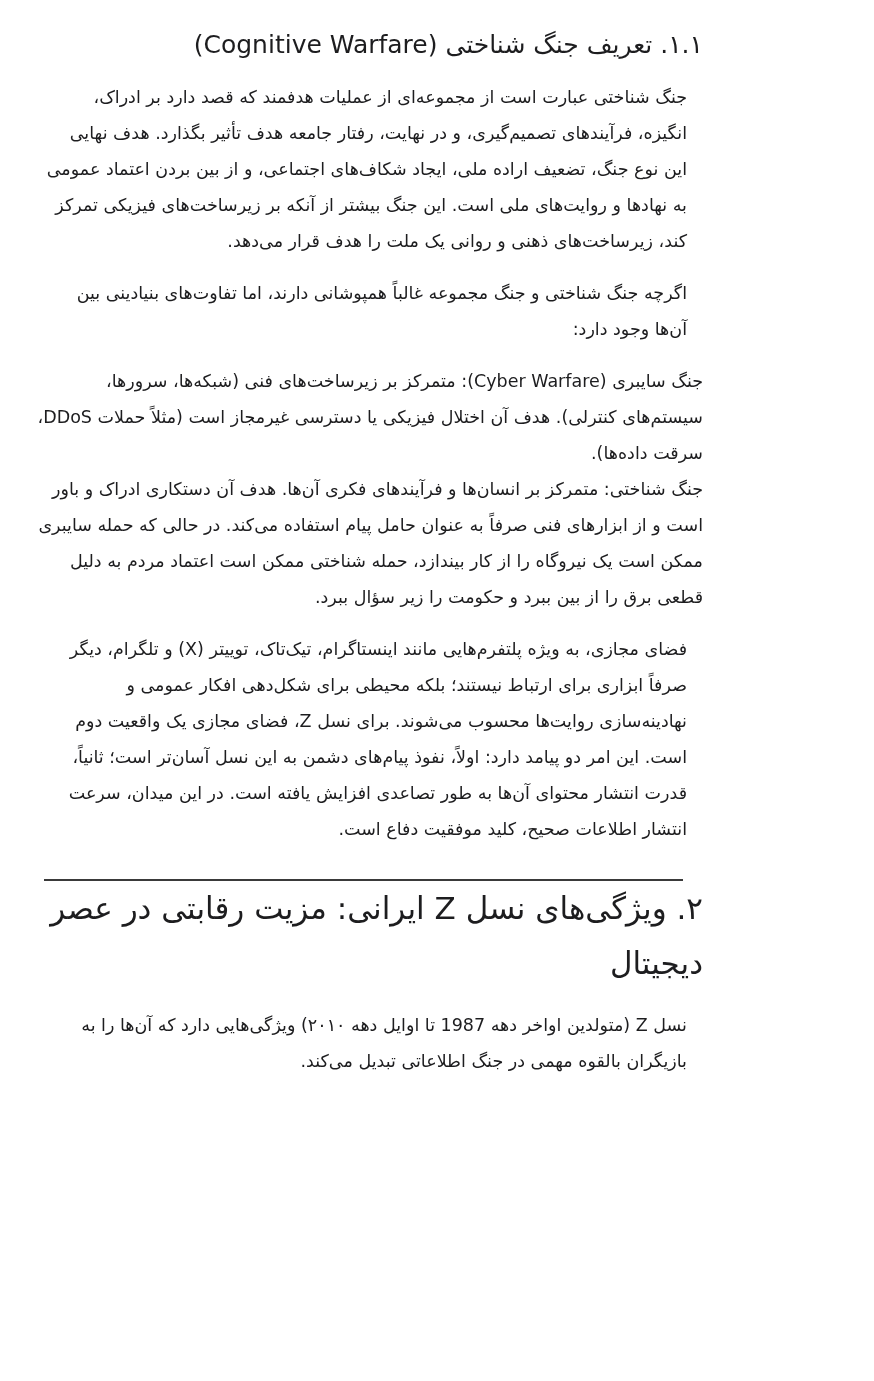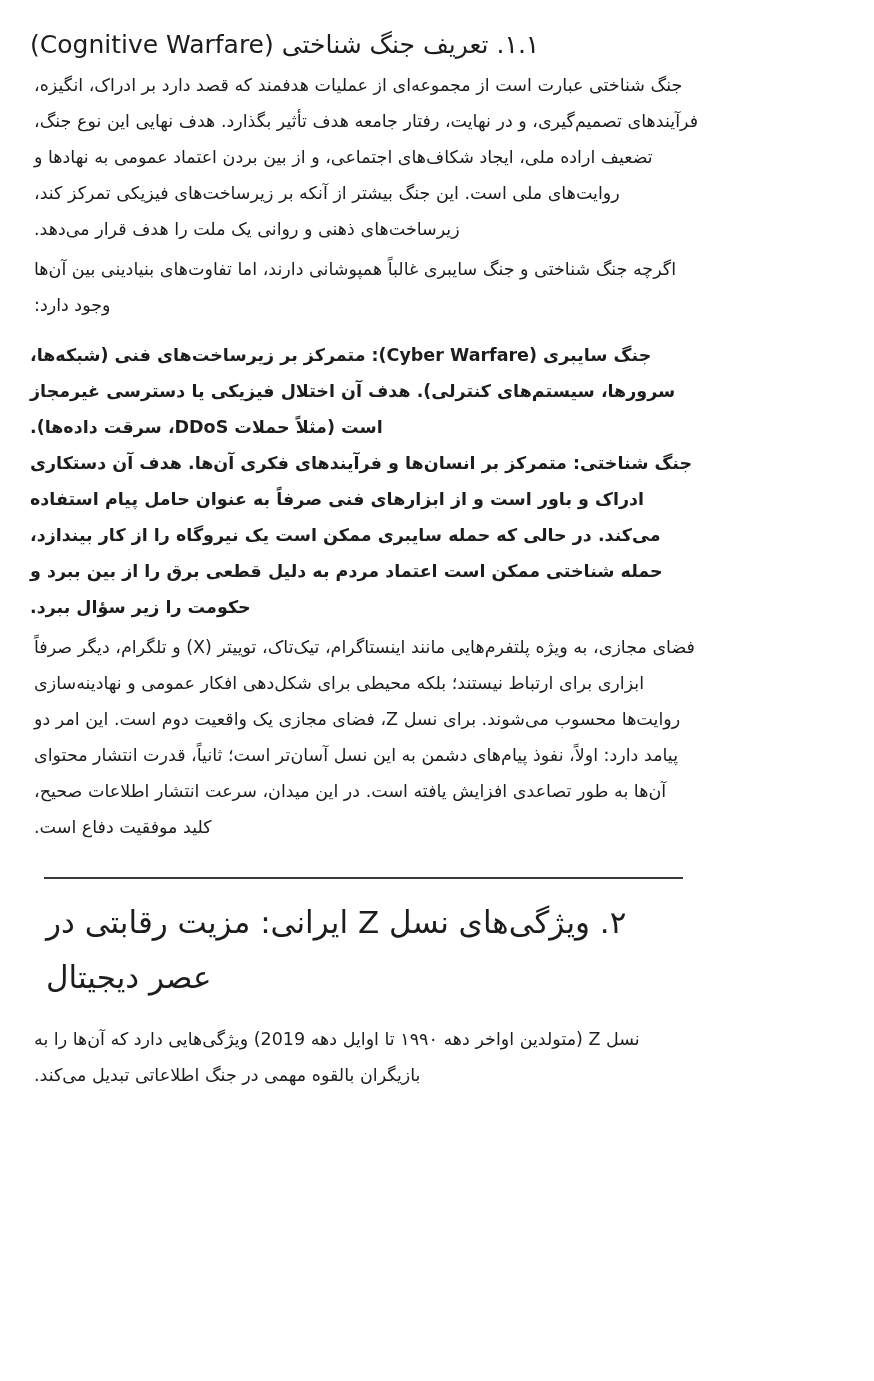--- a/index.html
+++ b/index.html
@@ -6,77 +6,77 @@
   body {
     width: 874px;
     min-height: 1381px;
     background: #ffffff;
     font-family: "DejaVu Sans", sans-serif;
     color: #1d1d1f;
     overflow-x: hidden;
   }
   .doc {
     direction: rtl;
-    text-align: left;
+    text-align: right;
     padding: 27px 22px 50px 30px;
     box-sizing: border-box;
     width: 725px;
   }
   .doc p {
     font-size: 17.5px;
     line-height: 36px;
     font-weight: 400;
-    margin: 4px;
+    margin: 16px;
   }
   .doc h2 {
     font-size: 25px;
     line-height: 36px;
     font-weight: 500;
     margin: 0;
   }
   .doc h1 {
     font-size: 31px;
     line-height: 55px;
     font-weight: 500;
-    margin: 16px;
+    margin: 0;
   }
   
   .h-first        { margin-top: 0; }
   .p-after-h      { margin-top: 40px; }
   .h-section      { margin-top: 44px; }
   .list-block     { margin-top: 14px; }
-  .list-block p   { margin: 0; font-weight: bold; }
+  .list-block p   { margin: 0; }
   .h-section-late { margin-top: 32px; }
   hr.divider {
     border: none;
     border-top: 2px solid #3a3a3a;
     margin: 32px 20px 0 14px;
   }
   .h-main   { margin-top: 26px; }
   .p-final  { margin-top: 22px; }
 </style>
 </head>
 <body>
 
 <div class="doc" dir="rtl" lang="fa">
 
   <h2 class="h-first">۱.۱. تعریف جنگ شناختی (Cognitive Warfare)</h2>
 
   <p class="p-after-h">جنگ شناختی عبارت است از مجموعه‌ای از عملیات هدفمند که قصد دارد بر ادراک، انگیزه، فرآیندهای تصمیم‌گیری، و در نهایت، رفتار جامعه هدف تأثیر بگذارد. هدف نهایی این نوع جنگ، تضعیف اراده ملی، ایجاد شکاف‌های اجتماعی، و از بین بردن اعتماد عمومی به نهادها و روایت‌های ملی است. این جنگ بیشتر از آنکه بر زیرساخت‌های فیزیکی تمرکز کند، زیرساخت‌های ذهنی و روانی یک ملت را هدف قرار می‌دهد.</p>
 
 
-  <p class="p-after-h">اگرچه جنگ شناختی و جنگ سایبری غالباً همپوشانی دارند، اما تفاوت‌های بنیادینی بین آن‌ها وجود دارد:</p>
+  <p class="p-after-h">اگرچه جنگ شناختی و جنگ مجموعه غالباً همپوشانی دارند، اما تفاوت‌های بنیادینی بین آن‌ها وجود دارد:</p>
 
   <div class="list-block">
     <p>جنگ سایبری (Cyber Warfare): متمرکز بر زیرساخت‌های فنی (شبکه‌ها، سرورها، سیستم‌های کنترلی). هدف آن اختلال فیزیکی یا دسترسی غیرمجاز است (مثلاً حملات DDoS، سرقت داده‌ها).</p>
     <p>جنگ شناختی: متمرکز بر انسان‌ها و فرآیندهای فکری آن‌ها. هدف آن دستکاری ادراک و باور است و از ابزارهای فنی صرفاً به عنوان حامل پیام استفاده می‌کند. در حالی که حمله سایبری ممکن است یک نیروگاه را از کار بیندازد، حمله شناختی ممکن است اعتماد مردم به دلیل قطعی برق را از بین ببرد و حکومت را زیر سؤال ببرد.</p>
   </div>
 
 
   <p class="p-after-h">فضای مجازی، به ویژه پلتفرم‌هایی مانند اینستاگرام، تیک‌تاک، توییتر (X) و تلگرام، دیگر صرفاً ابزاری برای ارتباط نیستند؛ بلکه محیطی برای شکل‌دهی افکار عمومی و نهادینه‌سازی روایت‌ها محسوب می‌شوند. برای نسل Z، فضای مجازی یک واقعیت دوم است. این امر دو پیامد دارد: اولاً، نفوذ پیام‌های دشمن به این نسل آسان‌تر است؛ ثانیاً، قدرت انتشار محتوای آن‌ها به طور تصاعدی افزایش یافته است. در این میدان، سرعت انتشار اطلاعات صحیح، کلید موفقیت دفاع است.</p>
 
   <hr class="divider">
 
   <h1 class="h-main">۲. ویژگی‌های نسل Z ایرانی: مزیت رقابتی در عصر دیجیتال</h1>
 
-  <p class="p-final">نسل Z (متولدین اواخر دهه ۱۹۹۰ تا اوایل دهه 2019) ویژگی‌هایی دارد که آن‌ها را به بازیگران بالقوه مهمی در جنگ اطلاعاتی تبدیل می‌کند.</p>
+  <p class="p-final">نسل Z (متولدین اواخر دهه 1987 تا اوایل دهه ۲۰۱۰) ویژگی‌هایی دارد که آن‌ها را به بازیگران بالقوه مهمی در جنگ اطلاعاتی تبدیل می‌کند.</p>
 
 </div>
 
 </body></html>

